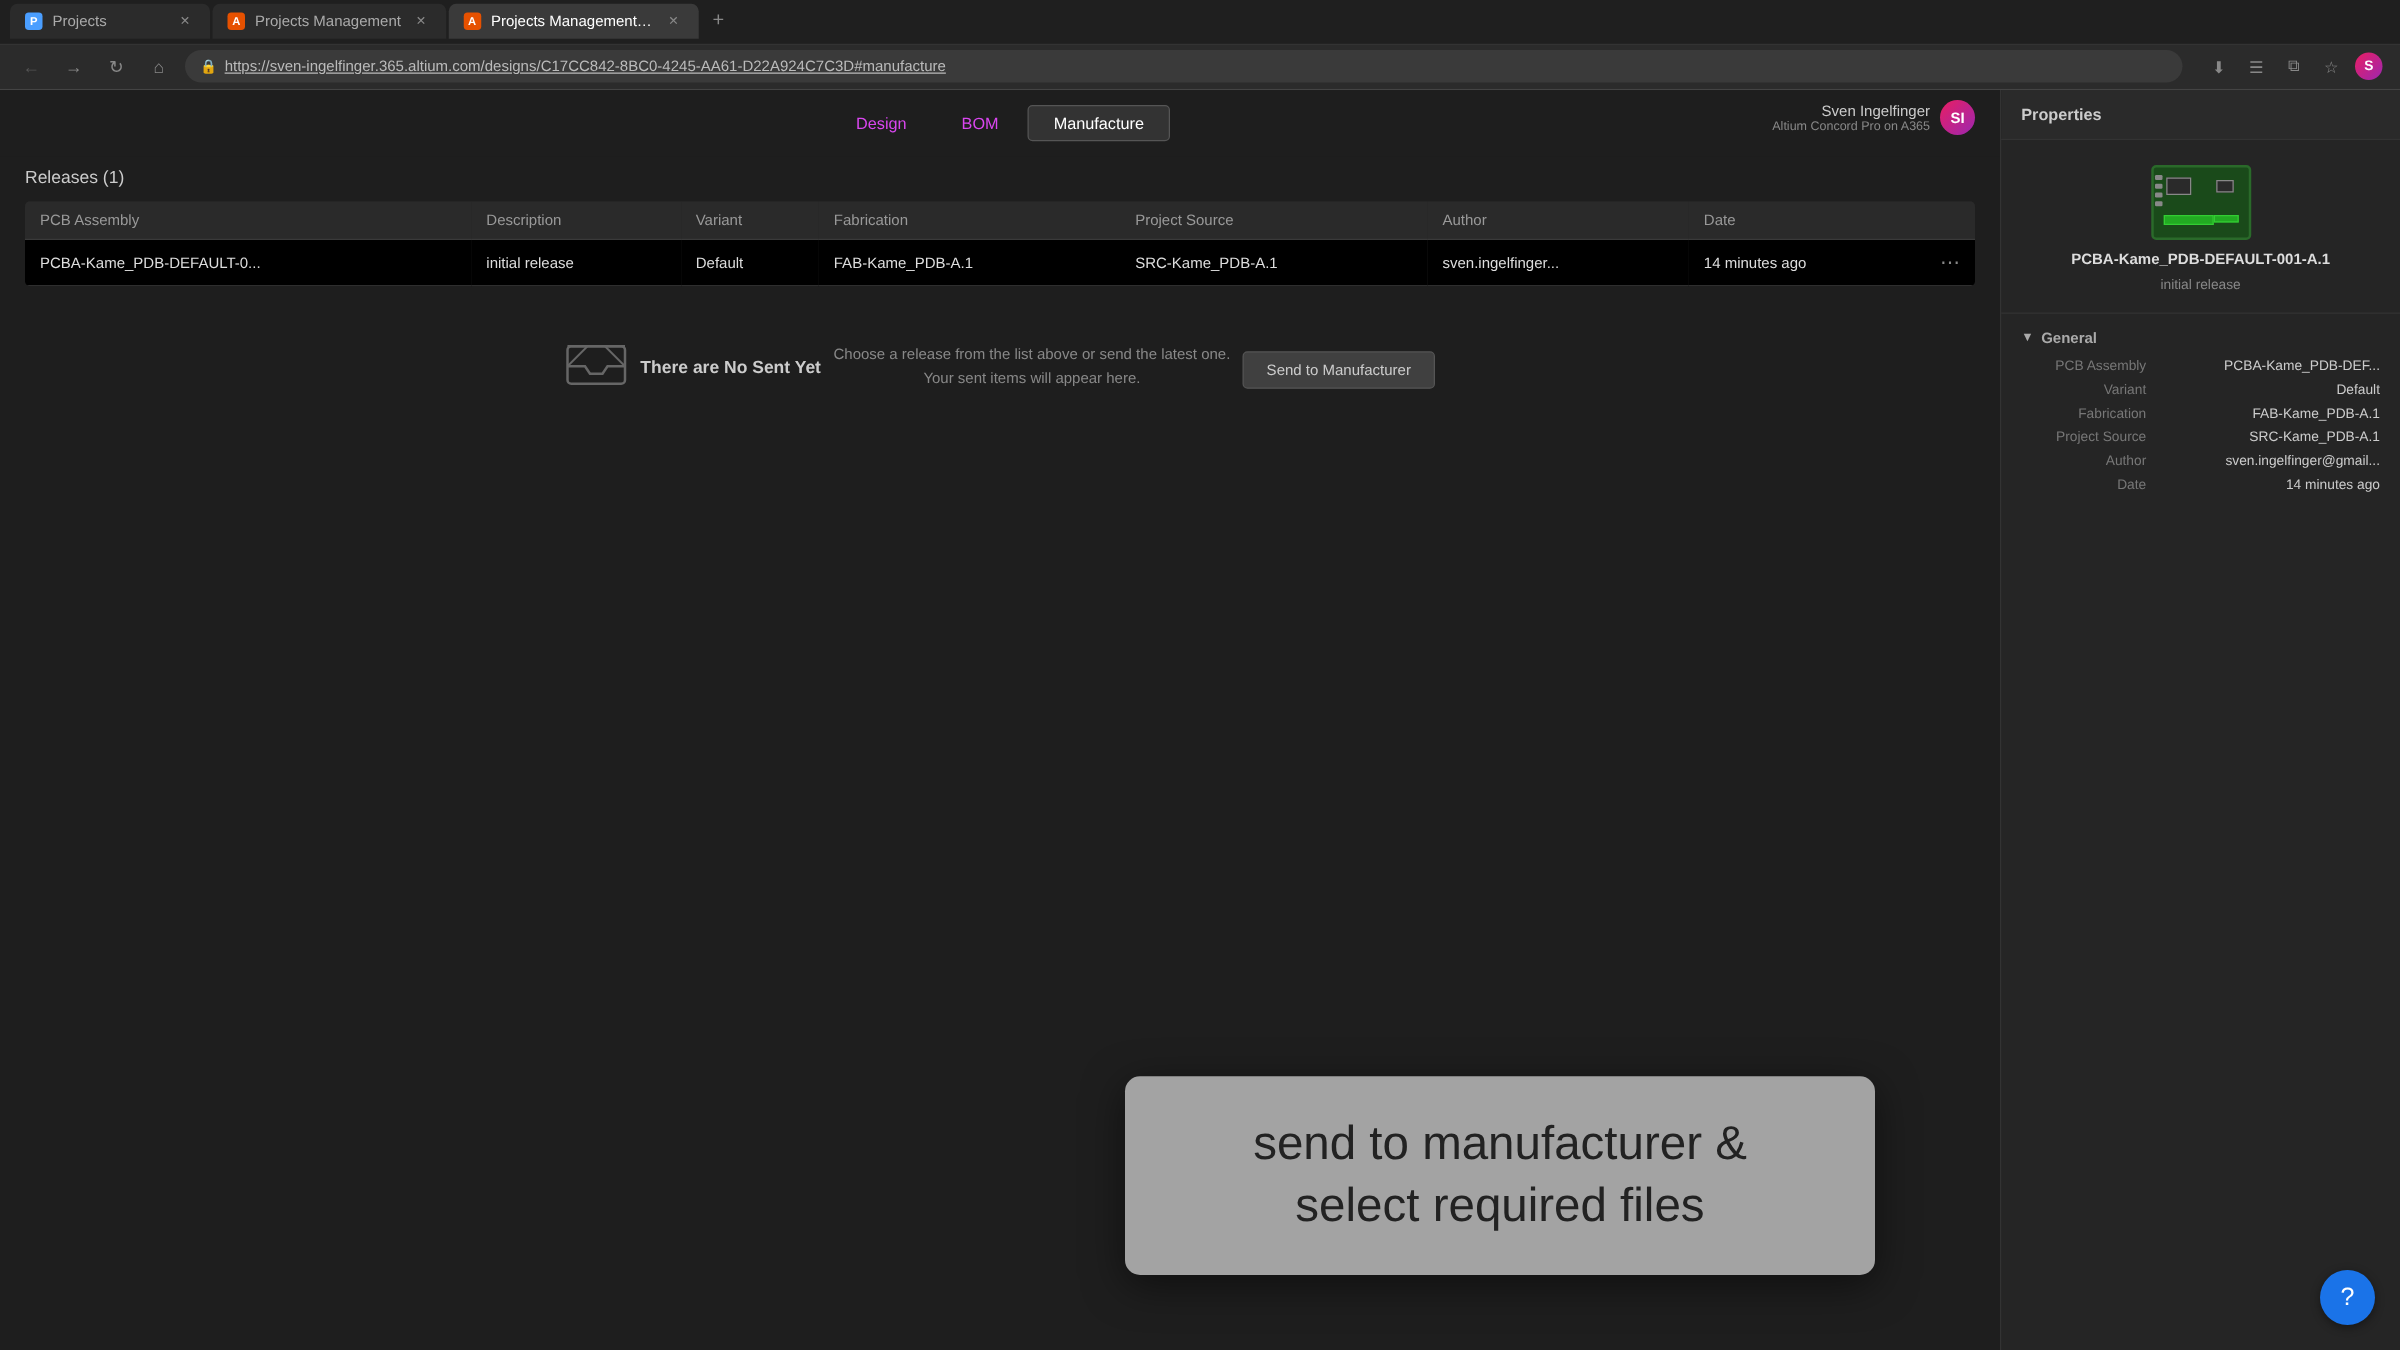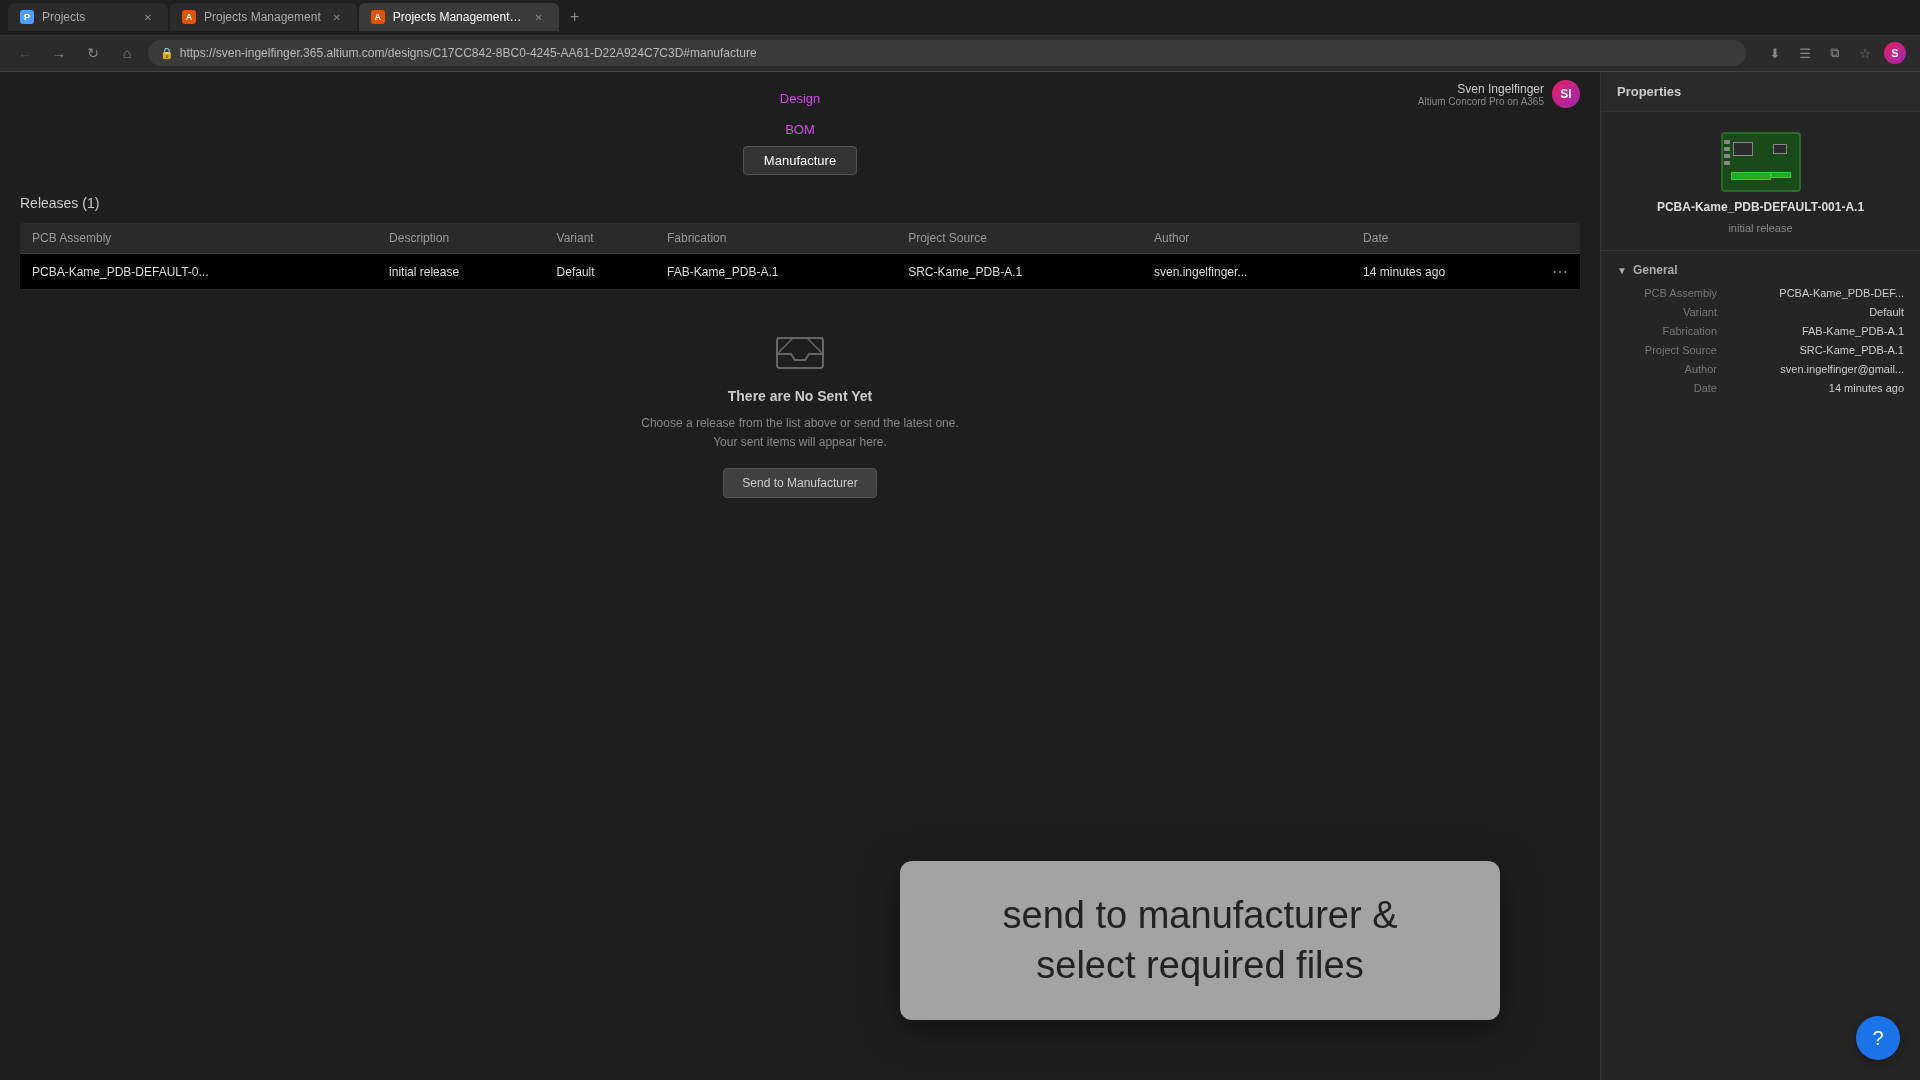--- a/index.html
+++ b/index.html
@@ -101,21 +101,21 @@
       background: #3a3a3a;
       border-radius: 13px;
       display: flex;
       align-items: center;
       padding: 0 12px;
       gap: 6px;
       font-size: 12px;
       color: #bbb;
     }
     .address-lock { color: #888; font-size: 11px; }
-    .address-text { flex: 1; }
+    .address-text { flex: 1; text-decoration: underline; }
     .browser-actions {
       display: flex;
       align-items: center;
       gap: 4px;
       margin-left: 8px;
     }
     .browser-action-btn {
       width: 26px;
       height: 26px;
       display: flex;
@@ -143,21 +143,20 @@
     }
 
     
     .top-nav {
       display: flex;
       justify-content: center;
       align-items: center;
       padding: 12px 0;
       gap: 2px;
       background: #1e1e1e;
-      flex-direction: column;
     }
     .nav-tab {
       padding: 6px 20px;
       border-radius: 4px;
       font-size: 13px;
       color: #d946ef;
       cursor: pointer;
       border: 1px solid transparent;
     }
     .nav-tab.active {
@@ -213,21 +212,20 @@
     }
     .row-actions {
       color: #888;
       cursor: pointer;
       font-size: 16px;
     }
 
     
     .empty-state {
       display: flex;
-      flex-direction: column;
       align-items: center;
       justify-content: center;
       padding: 40px 20px;
       gap: 10px;
     }
     .empty-icon {
       width: 50px;
       height: 40px;
       margin-bottom: 8px;
     }

